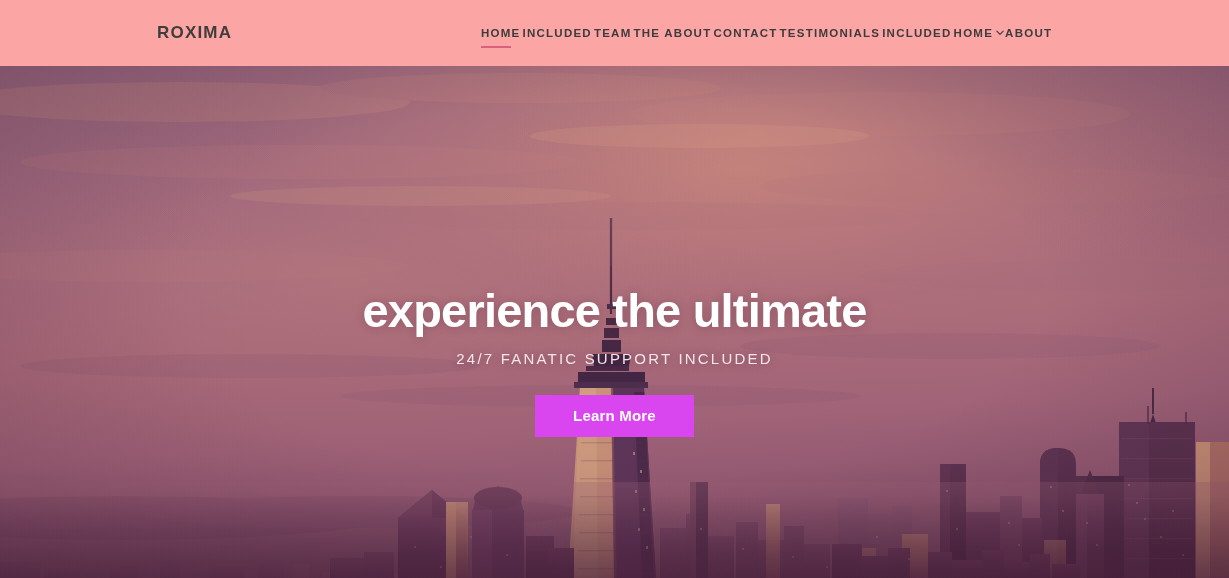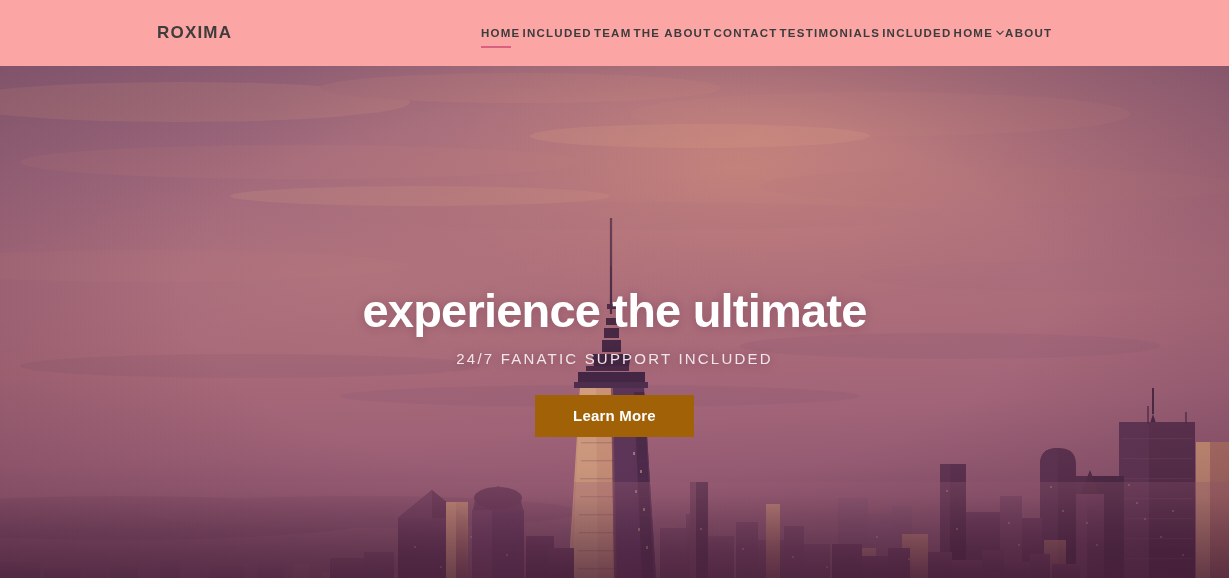--- a/index.html
+++ b/index.html
@@ -136,21 +136,21 @@
     font-weight:normal;
     text-shadow:0 1px 8px rgba(70,25,50,0.35);
     text-align:right;
   }
   .cta-wrap {
     margin-top:28px;
     pointer-events:auto;
   }
   .cta {
     display:inline-block;
-    background:#a16207;
+    background:#d946ef;
     color:#ffffff;
     border:none;
     font-size:15px;
     font-weight:bold;
     letter-spacing:0.2px;
     padding:0 38px;
     height:42px;
     line-height:42px;
     cursor:pointer;
     font-family:"Liberation Sans", sans-serif;

